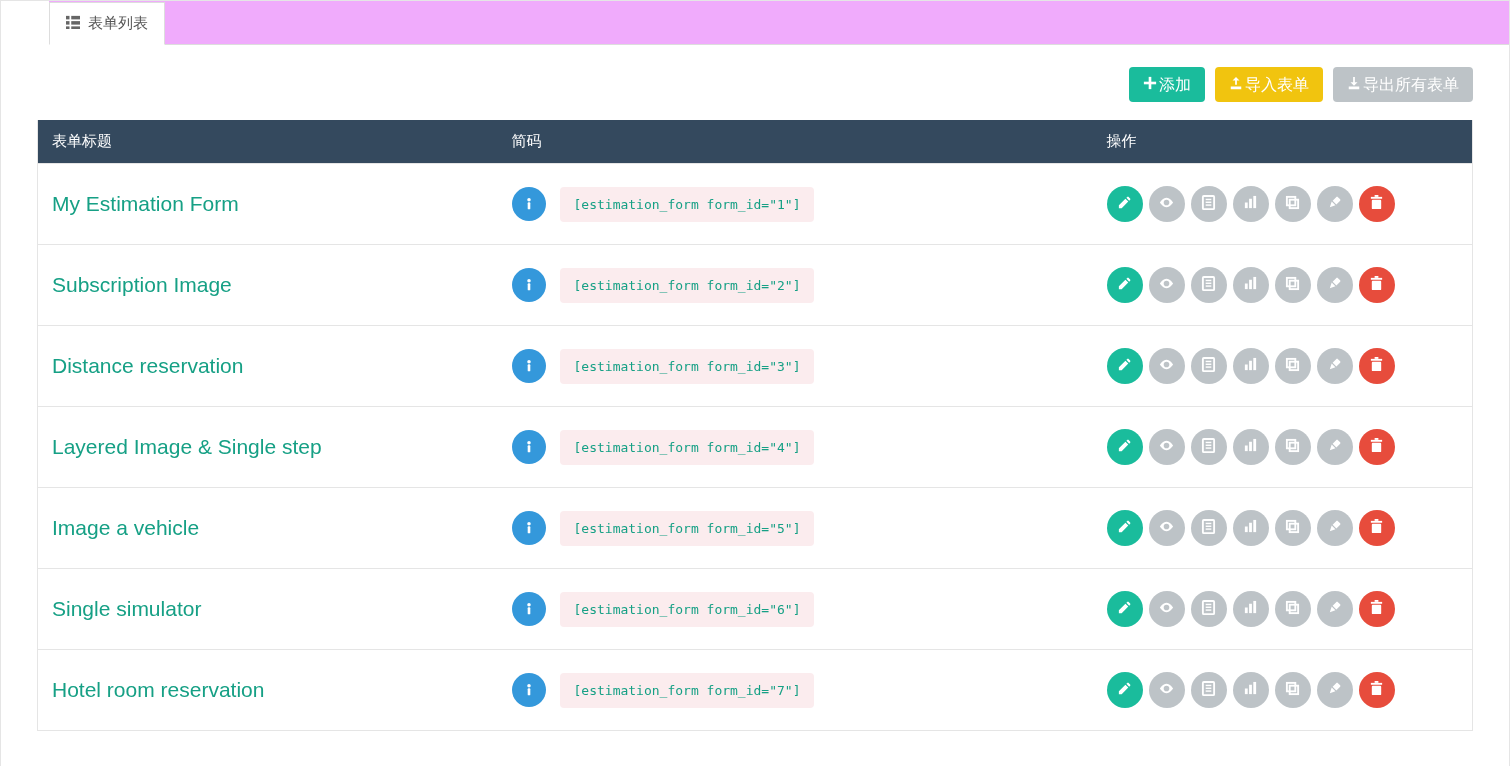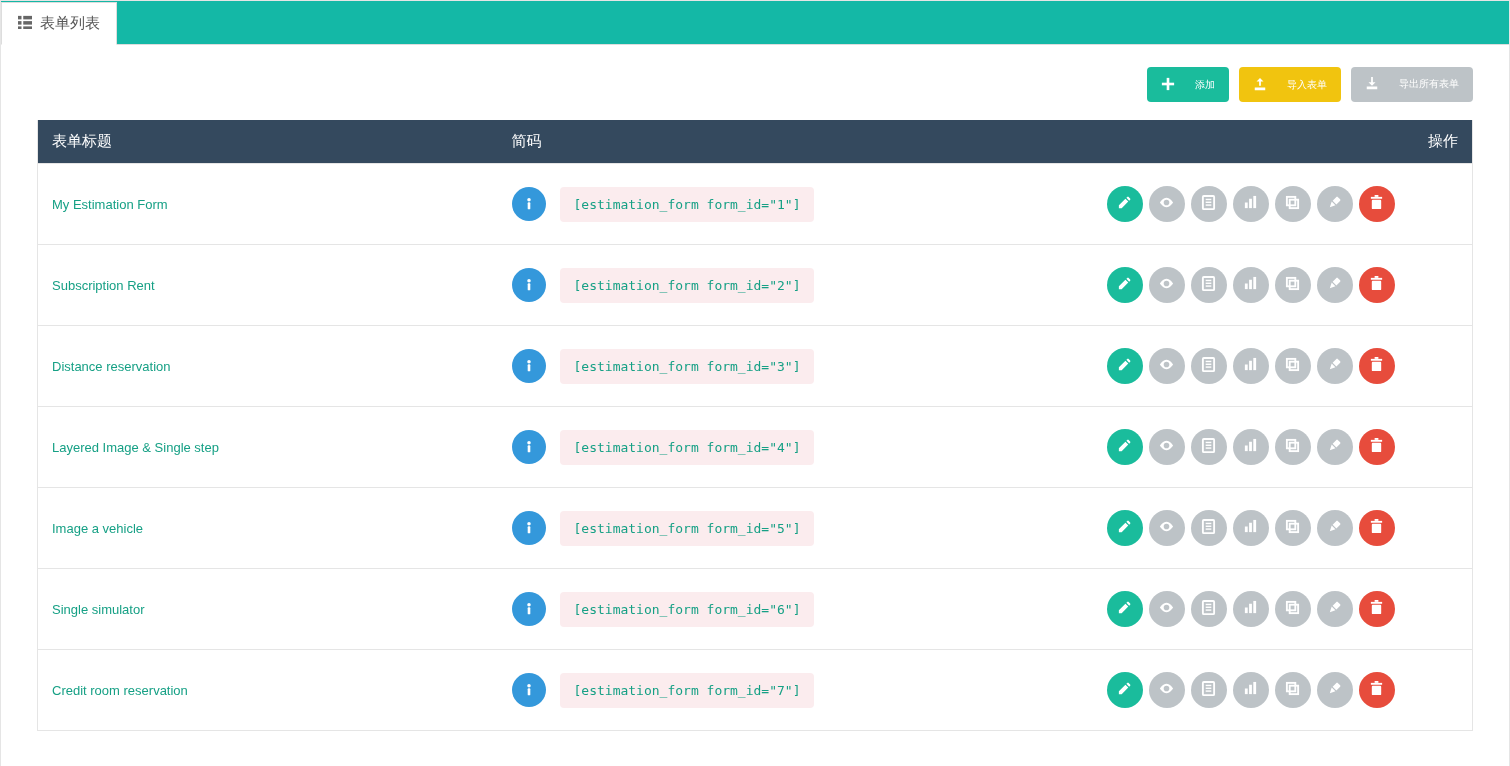--- a/index.html
+++ b/index.html
@@ -14,39 +14,39 @@
     --pink-bg:#fbecee;
     --border:#e5e5e5;
     --text-gray:#555;
     --page-bg:#ffffff;
     --outer-bg:#f2f2f2;
   }
   *{box-sizing:border-box;}
   html,body{margin:0;padding:0;font-family:"Helvetica Neue",Arial,"Microsoft YaHei",sans-serif;font-size:14px;color:#333;background:var(--outer-bg);}
   .wrap{background:var(--page-bg);margin:0;min-height:766px;border:1px solid var(--border);}
   
-  .tabs{background:#14b8a6;border-bottom:1px solid #ddd;height:44px;display:flex;align-items:stretch;}
+  .tabs{background:#f0abfc;border-bottom:1px solid #ddd;height:44px;display:flex;align-items:stretch;margin-left:48px;}
   .tab{display:flex;align-items:center;gap:8px;padding:0 16px;background:#fff;border:1px solid #ddd;border-bottom:1px solid #fff;position:relative;top:1px;font-size:15px;color:var(--text-gray);}
   .tab svg{width:14px;height:14px;fill:#666;}
   
   .toolbar{display:flex;justify-content:flex-end;gap:10px;padding:22px 36px 0 36px;}
-  .btn{display:inline-flex;align-items:center;gap:20px;padding:9px 14px;border:none;border-radius:4px;color:#fff;font-size:10px;cursor:pointer;line-height:1;}
+  .btn{display:inline-flex;align-items:center;gap:2px;padding:9px 14px;border:none;border-radius:4px;color:#fff;font-size:16px;cursor:pointer;line-height:1;}
   .btn svg{width:14px;height:14px;fill:#fff;}
   .btn-add{background:var(--teal);}
   .btn-import{background:var(--yellow);}
-  .btn-export{background:var(--gray-btn);font-family:Liberation Mono, monospace;}
+  .btn-export{background:var(--gray-btn);}
   
   .table-area{padding:18px 36px 36px 36px;}
   table{width:100%;border-collapse:collapse;}
   thead th{background:var(--dark2);color:#fff;font-weight:400;text-align:left;padding:12px 14px;font-size:15px;margin-left:38px;}
   tbody td{padding:22px 14px;border-bottom:1px solid var(--border);vertical-align:middle;}
   tbody tr:first-child td{border-top:1px solid var(--border);}
   tbody td:first-child, thead th:first-child{border-left:1px solid var(--border);}
-  tbody td:last-child, thead th:last-child{border-right:1px solid var(--border);text-align:right;}
-  .title-link{color:var(--teal-dark);font-size:13px;text-decoration:none;}
+  tbody td:last-child, thead th:last-child{border-right:1px solid var(--border);}
+  .title-link{color:var(--teal-dark);font-size:21px;text-decoration:none;}
   .shortcode-cell{display:flex;align-items:center;gap:14px;}
   .info-dot{width:34px;height:34px;border-radius:50%;background:var(--blue);display:flex;align-items:center;justify-content:center;flex-shrink:0;}
   .info-dot svg{width:14px;height:14px;fill:#fff;}
   .code-box{background:var(--pink-bg);padding:10px 14px;border-radius:4px;font-family:Menlo,Consolas,monospace;font-size:13px;color:var(--teal-dark);}
   .actions{display:flex;gap:6px;}
   .circ{width:36px;height:36px;border-radius:50%;display:flex;align-items:center;justify-content:center;cursor:pointer;flex-shrink:0;}
   .circ svg{width:15px;height:15px;fill:#fff;}
   .c-edit{background:var(--teal);}
   .c-gray{background:var(--gray-btn);}
   .c-del{background:var(--red);}
@@ -152,21 +152,21 @@
                 </span>
                 <span class="circ c-del">
                   <span><svg viewBox="0 0 16 16">
                       <use href="#i-delete"></use>
                     </svg></span>
                 </span>
               </div>
             </td>
           </tr>
           <tr>
-            <td class="col-title"><a class="title-link" href="#">Subscription Rent</a></td>
+            <td class="col-title"><a class="title-link" href="#">Subscription Image</a></td>
             <td>
               <div class="shortcode-cell">
                 <span class="info-dot">
                   <svg viewBox="0 0 16 16">
                     <use href="#i-info"></use>
                   </svg>
                 </span>
                 <span class="code-box">[estimation_form form_id="2"]</span>
               </div>
             </td>
@@ -412,21 +412,21 @@
                 </span>
                 <span class="circ c-del">
                   <span><svg viewBox="0 0 16 16">
                       <use href="#i-delete"></use>
                     </svg></span>
                 </span>
               </div>
             </td>
           </tr>
           <tr>
-            <td class="col-title"><a class="title-link" href="#">Credit room reservation</a></td>
+            <td class="col-title"><a class="title-link" href="#">Hotel room reservation</a></td>
             <td>
               <div class="shortcode-cell">
                 <span class="info-dot">
                   <svg viewBox="0 0 16 16">
                     <use href="#i-info"></use>
                   </svg>
                 </span>
                 <span class="code-box">[estimation_form form_id="7"]</span>
               </div>
             </td>

